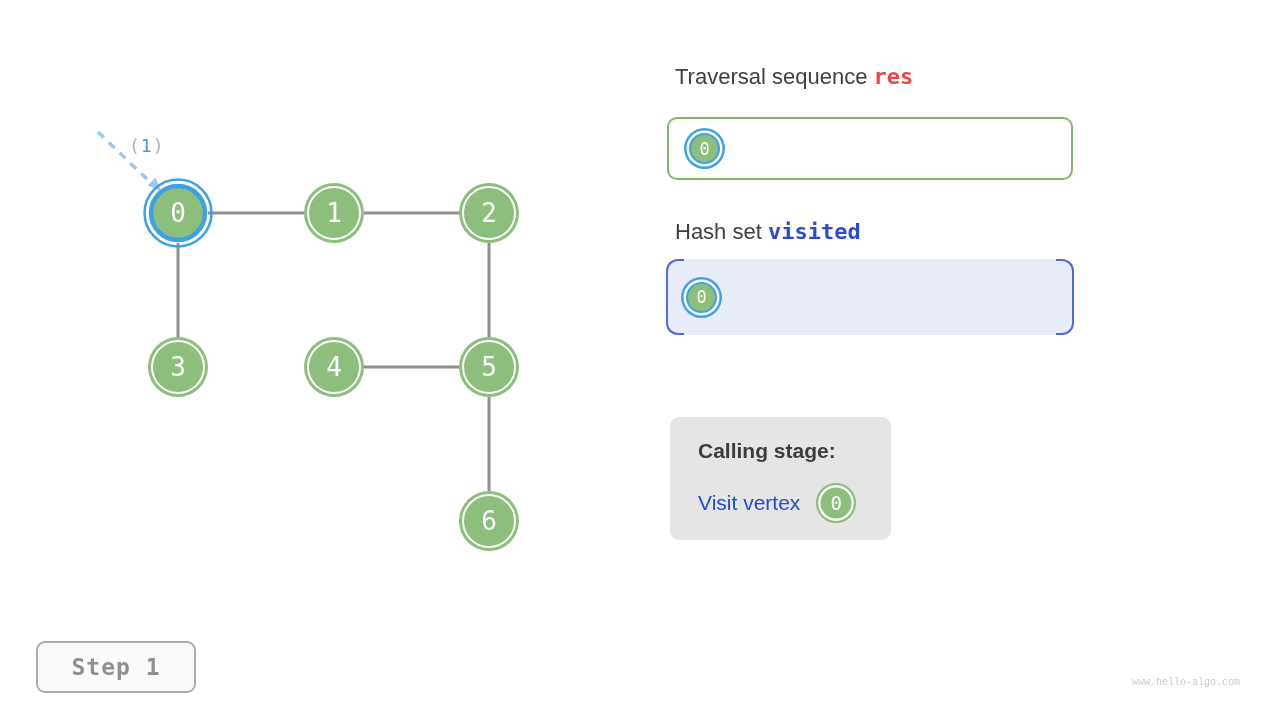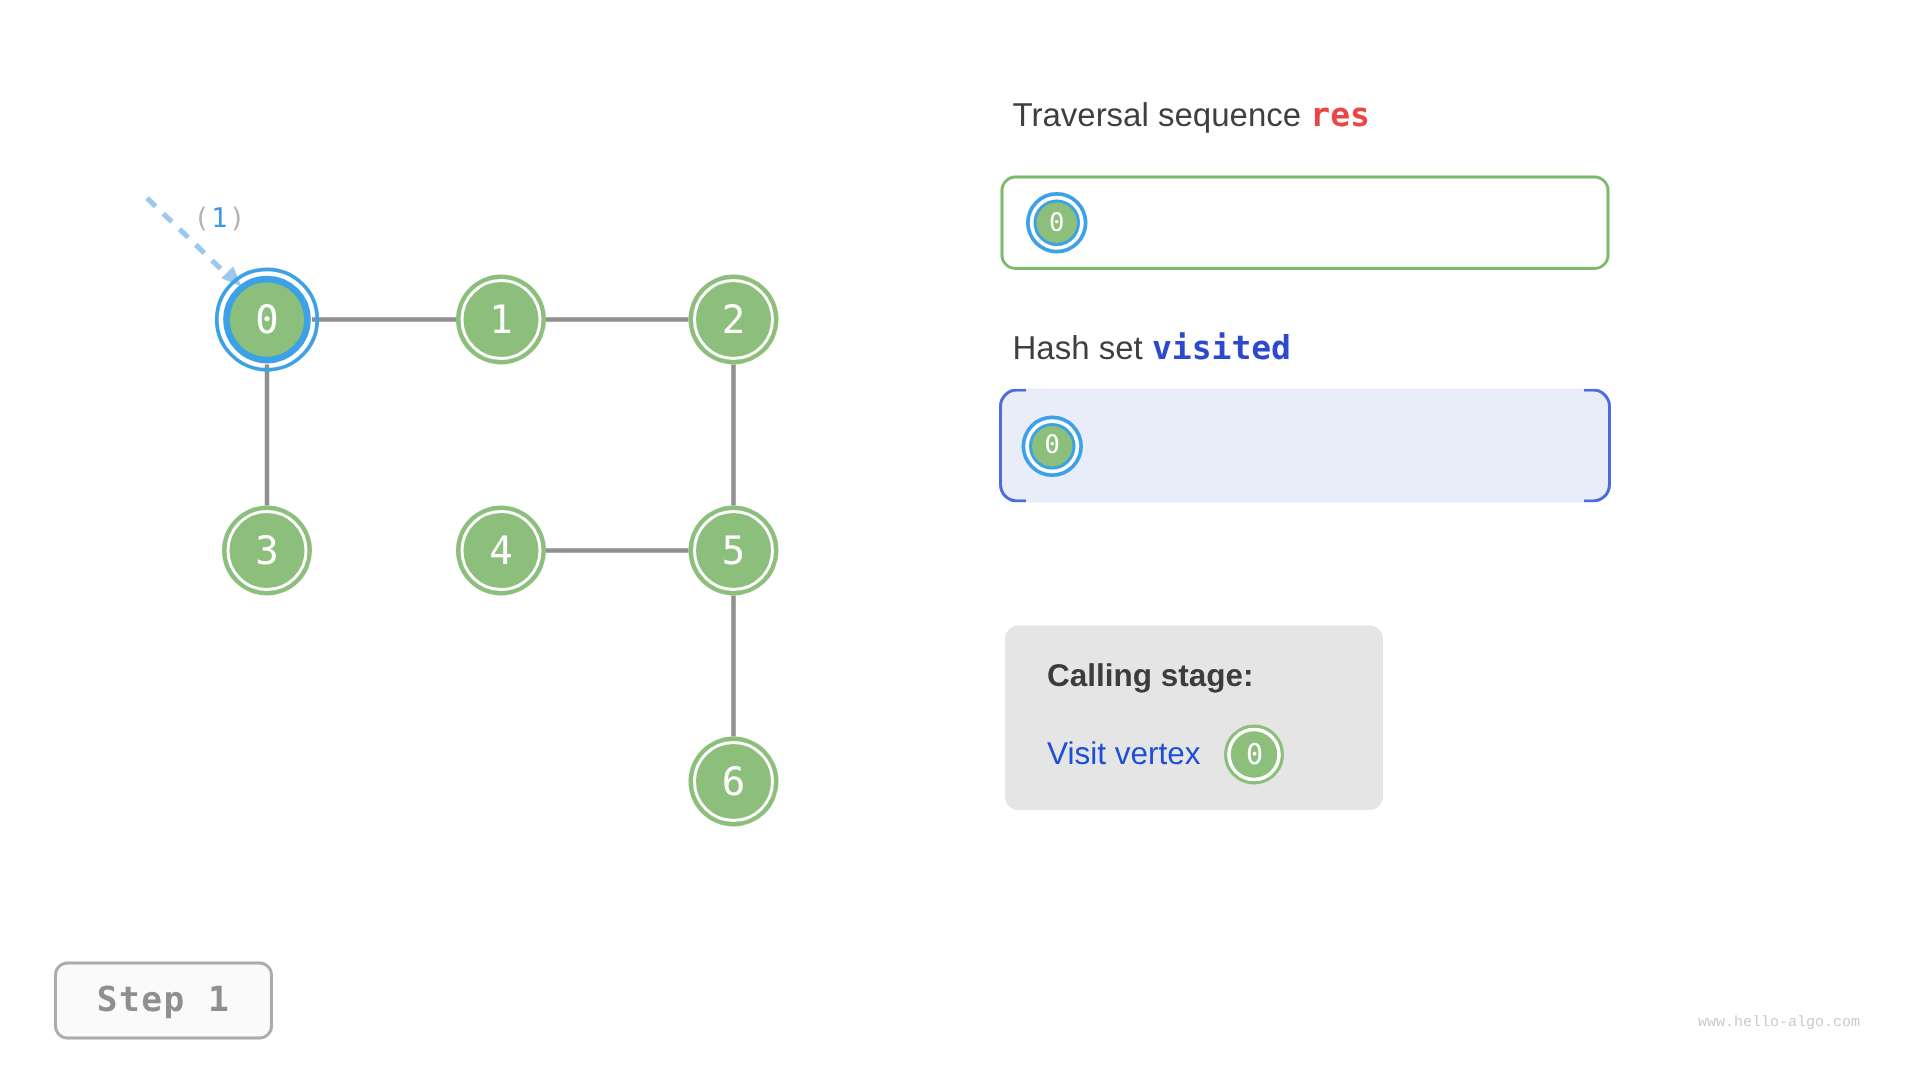--- a/index.html
+++ b/index.html
@@ -52,38 +52,38 @@
 
   .mini-node {
     width:31px; height:31px; border-radius:50%;
     background:#8cbe7c; border:2.5px solid #3da1e6;
     box-shadow: 0 0 0 2.5px #ffffff, 0 0 0 5px #3da1e6;
     color:#ffffff; font-family:"DejaVu Sans Mono", monospace; font-size:17px;
     display:flex; align-items:center; justify-content:center;
   }
 
   .calling-box {
-    position:absolute; left:670px; top:417px; width:252px; height:123px;
+    position:absolute; left:670px; top:417px; width:221px; height:123px;
     background:#e5e5e5; border-radius:9px;
     padding:22px 0 0 28px;
   }
   .calling-title { font-size:21px; font-weight:bold; color:#3c3c3c; }
   .calling-row { margin-top:20px; display:flex; align-items:center; gap:16px; }
   .calling-action { font-size:21px; color:#1d4ed8; }
   .calling-node {
     width:40px; height:40px; border-radius:50%;
     background:#8cbe7c; border:2px solid #8cbe7c;
     box-shadow: inset 0 0 0 2.5px #ffffff;
     color:#ffffff; font-family:"DejaVu Sans Mono", monospace; font-size:19px;
     display:flex; align-items:center; justify-content:center;
   }
 
   
   .step-badge {
-    position:absolute; left:36px; top:641px; width:146px; height:52px;
+    position:absolute; left:36px; top:641px; width:160px; height:52px;
     background:#fafafa; border:2px solid #ababab; border-radius:9px;
     display:flex; align-items:center; justify-content:center;
     font-family:"DejaVu Sans Mono", monospace; font-weight:bold;
     font-size:23px; color:#8f8f8f; letter-spacing:1px;
   }
   .watermark {
     position:absolute; right:40px; top:677px;
     font-family:Liberation Mono, monospace;
     font-size:10px; color:#cbcbcb; white-space:nowrap;
   }

